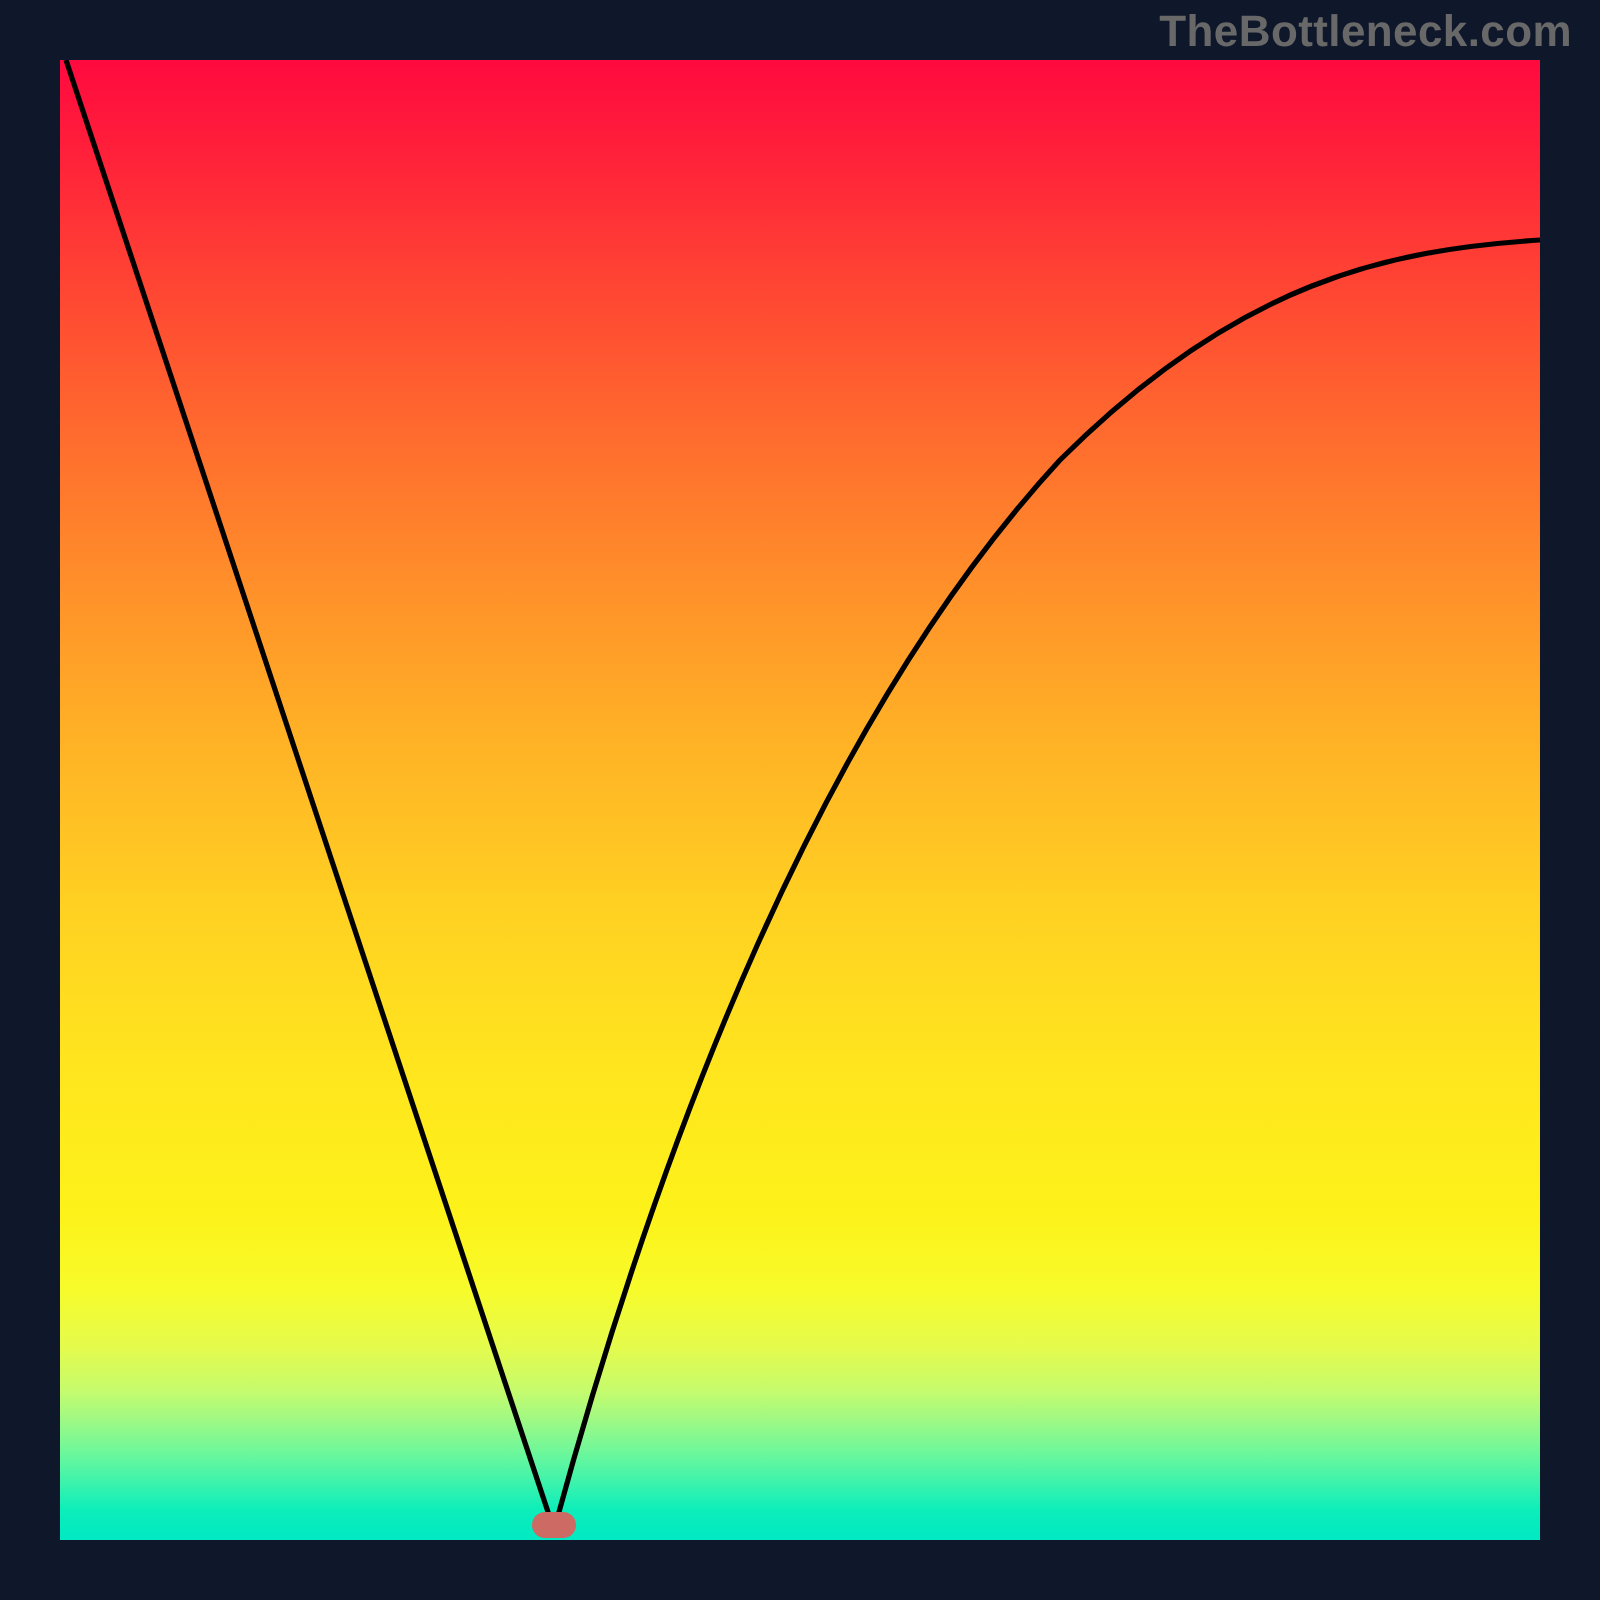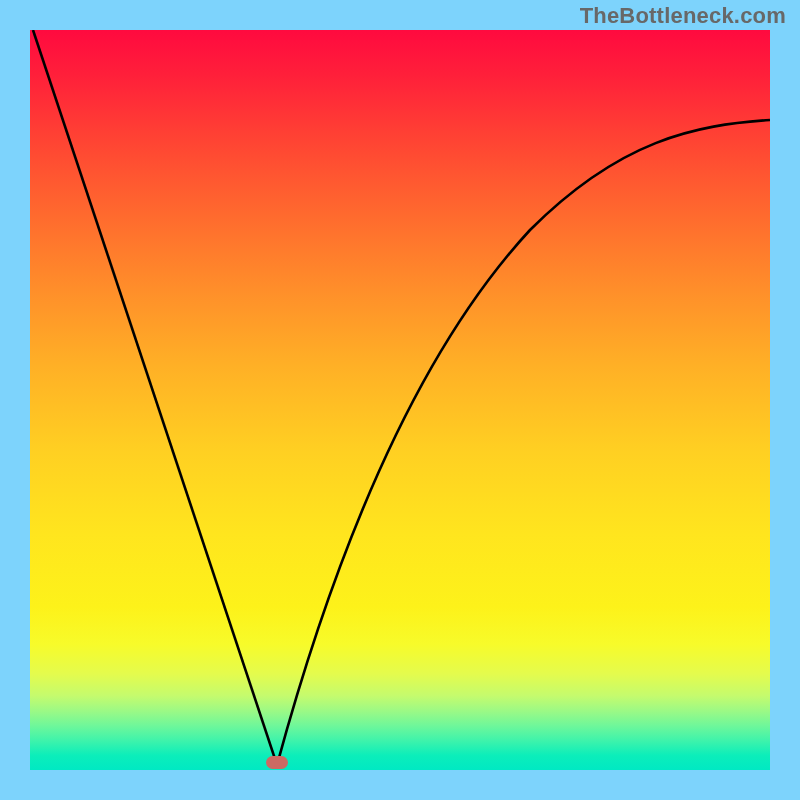--- a/index.html
+++ b/index.html
@@ -4,21 +4,21 @@
 <style>
   body {
     margin: 0;
     padding: 0;
     background: #fff;
   }
   .stage {
     position: relative;
     width: 800px;
     height: 800px;
-    background: #7dd3fc;
+    background: #0f172a;
     overflow: hidden;
   }
   .watermark {
     position: absolute;
     top: 3px;
     right: 14px;
     font-family: Arial, Helvetica, sans-serif;
     font-size: 22px;
     font-weight: 600;
     color: #686868;

